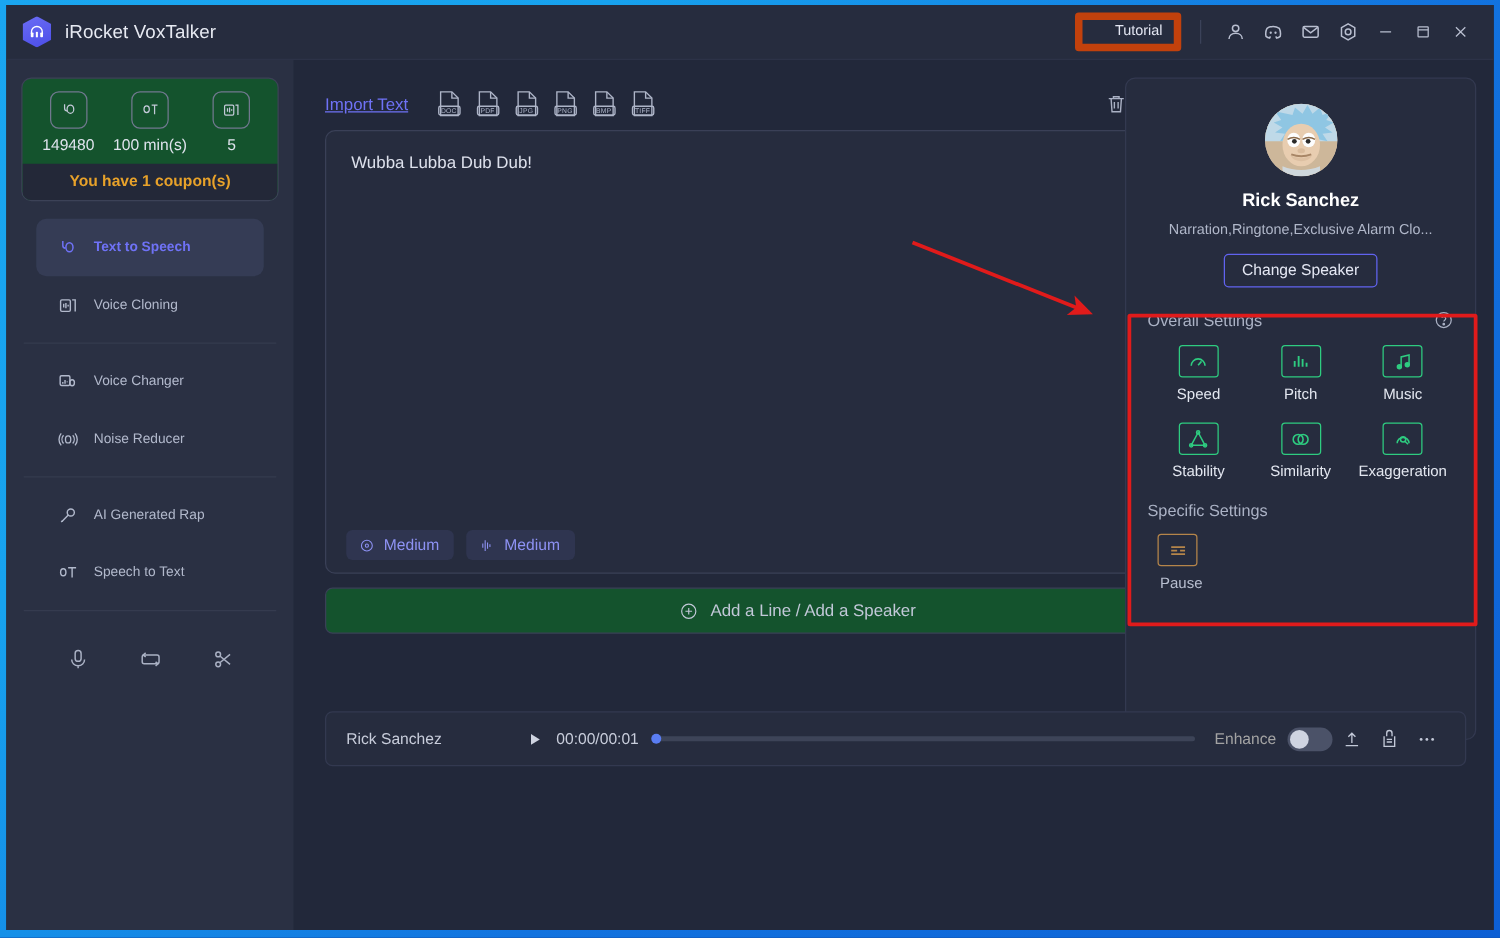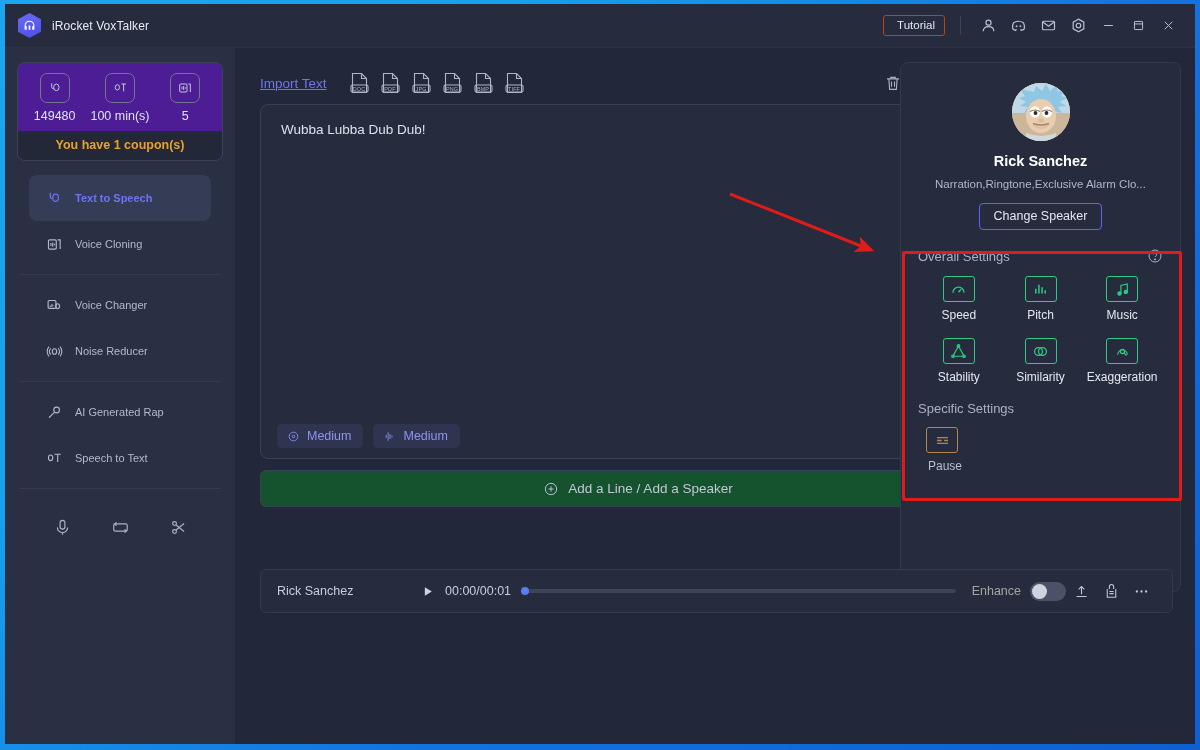--- a/index.html
+++ b/index.html
@@ -38,32 +38,32 @@
     border-bottom: 1px solid #2c3247;
   }
   .brand { display: flex; align-items: center; gap: 11px; padding-left: 13px; }
   .brand-logo {
     width: 23px; height: 25px;
     background: linear-gradient(160deg,#6b6df5 0%, #4b4de8 100%);
     clip-path: polygon(50% 0%, 100% 25%, 100% 75%, 50% 100%, 0% 75%, 0% 25%);
     display: flex; align-items: center; justify-content: center;
   }
   .brand-logo svg { width: 13px; height: 13px; }
-  .brand-title { color: #e7eaf2; font-size: 12px; letter-spacing: .1px; }
+  .brand-title { color: #e7eaf2; font-size: 15px; letter-spacing: .1px; }
 
   #titlebar-right {
     margin-left: auto;
     display: flex; align-items: center; gap: 0px;
     padding-right: 12px;
   }
   .tutorial-btn {
-    border: 1px solid #c2410c;
+    border: 6px solid #c2410c;
     color: #e3e6f2;
     font-size: 11.5px;
-    padding: 3px 9px 4px 13px;
+    padding: 3px 9px 4px 26px;
     border-radius: 3px;
     background: transparent;
     margin-right: 15px;
     line-height: 1.1;
     cursor: pointer;
   }
   .tb-sep { width: 1px; height: 19px; background: #3b4259; margin-right: 12px; }
   .tb-icon {
     width: 30px; height: 30px;
     display: flex; align-items: center; justify-content: center;
@@ -78,21 +78,21 @@
     left: 0; top: 44px;
     width: 230px; height: calc(100% - 44px);
     background: #2a3043;
   }
 
   .credit-box {
     margin: 14px 12px 0 12px;
     border: 1px solid #3c4257;
     border-radius: 8px;
     overflow: hidden;
-    background: #4c1d95;
+    background: #14532d;
   }
   .credit-row { display: flex; padding: 10px 4px 8px 4px; }
   .credit-cell { flex: 1; display: flex; flex-direction: column; align-items: center; gap: 6px; }
   .credit-ico {
     width: 30px; height: 30px;
     border: 1px solid #6d7governo;
     border: 1px solid #70788f;
     border-radius: 7px;
     display: flex; align-items: center; justify-content: center;
     color: #c3c9d8;

